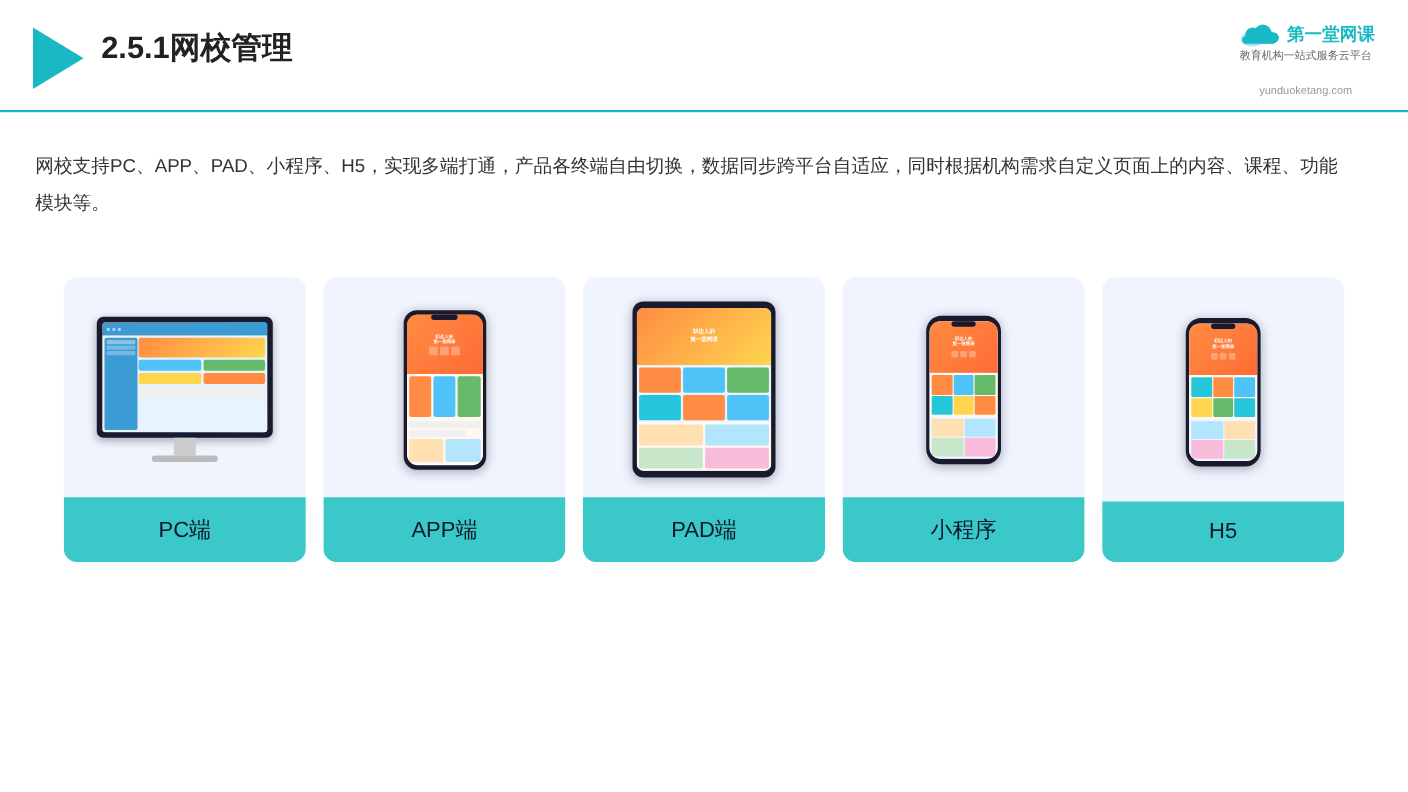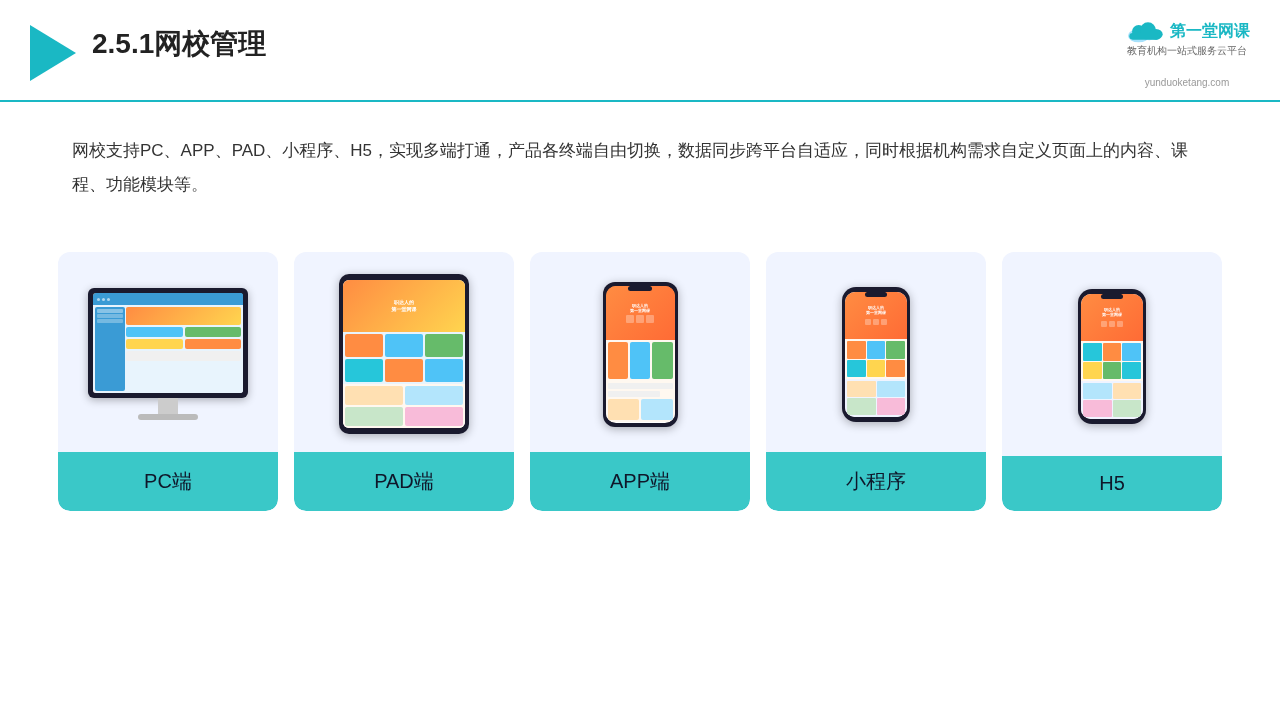--- a/index.html
+++ b/index.html
@@ -66,21 +66,21 @@
       margin-top: 19px;
     }
     .brand-slogan {
       font-size: 10px;
       color: #666;
       text-align: right;
     }
 
     
     .description {
-      padding: 32px 60px 20px 72px;
+      padding: 32px 60px 20px 32px;
       font-size: 17px;
       color: #333;
       line-height: 2.0;
     }
 
     
     .cards-container {
       display: flex;
       justify-content: center;
       gap: 16px;
@@ -409,49 +409,20 @@
         </div>
         <div class="monitor-stand-neck"></div>
         <div class="monitor-stand-base"></div>
       </div>
     </div>
     <div class="device-label device-label-teal">PC端</div>
   </div>
 
   <div class="device-card">
     <div class="device-image-area">
-      <div class="pad-device">
-        <div class="pad-outer">
-          <div class="pad-screen">
-            <div class="pad-top">
-              <div style="font-size:5px; color:white; font-weight:bold; text-align:center; line-height:1.4;">职达人的<br>第一堂网课</div>
-            </div>
-            <div class="pad-mid">
-              <div class="pad-block pad-block-orange"></div>
-              <div class="pad-block pad-block-blue"></div>
-              <div class="pad-block pad-block-green"></div>
-              <div class="pad-block pad-block-teal"></div>
-              <div class="pad-block pad-block-orange"></div>
-              <div class="pad-block pad-block-blue"></div>
-            </div>
-            <div class="pad-bot">
-              <div style="background:#ffe0b2; border-radius:2px;"></div>
-              <div style="background:#b3e5fc; border-radius:2px;"></div>
-              <div style="background:#c8e6c9; border-radius:2px;"></div>
-              <div style="background:#f8bbd9; border-radius:2px;"></div>
-            </div>
-          </div>
-        </div>
-      </div>
-    </div>
-    <div class="device-label device-label-teal">PAD端</div>
-  </div>
-
-  <div class="device-card">
-    <div class="device-image-area">
       <div class="phone-device">
         <div class="phone-outer">
           <div class="phone-notch"></div>
           <div class="phone-screen">
             <div class="phone-screen-top">
               <div style="display:flex; flex-direction:column; align-items:center; gap:2px;">
                 <div style="font-size:4px; color:white; font-weight:bold; text-align:center; line-height:1.3;">职达人的<br>第一堂网课</div>
                 <div style="display:flex; gap:2px;">
                   <div style="width:8px; height:8px; background:rgba(255,255,255,0.3); border-radius:1px;"></div>
                   <div style="width:8px; height:8px; background:rgba(255,255,255,0.3); border-radius:1px;"></div>
@@ -474,68 +445,97 @@
             </div>
           </div>
         </div>
       </div>
     </div>
     <div class="device-label device-label-teal">APP端</div>
   </div>
 
   <div class="device-card">
     <div class="device-image-area">
-      <div class="phone-device">
-        <div class="mini-phone-outer">
-          <div class="mini-phone-notch"></div>
-          <div class="mini-phone-screen">
-            <div class="mini-screen-top">
-              <div class="mini-screen-row1">职达人的<br>第一堂网课</div>
-              <div style="display:flex; gap:2px; margin-top:2px;">
-                <div style="width:6px;height:6px;background:rgba(255,255,255,0.3);border-radius:1px;"></div>
-                <div style="width:6px;height:6px;background:rgba(255,255,255,0.3);border-radius:1px;"></div>
-                <div style="width:6px;height:6px;background:rgba(255,255,255,0.3);border-radius:1px;"></div>
-              </div>
-            </div>
-            <div class="mini-screen-mid">
-              <div class="mini-block mini-orange"></div>
-              <div class="mini-block mini-blue"></div>
-              <div class="mini-block mini-green"></div>
-              <div class="mini-block mini-teal"></div>
-              <div class="mini-block mini-yellow"></div>
-              <div class="mini-block mini-orange"></div>
-            </div>
-            <div class="mini-screen-bot">
-              <div style="background:#ffe0b2; border-radius:1px;"></div>
-              <div style="background:#b3e5fc; border-radius:1px;"></div>
-              <div style="background:#c8e6c9; border-radius:1px;"></div>
-              <div style="background:#f8bbd9; border-radius:1px;"></div>
+      <div class="pad-device">
+        <div class="pad-outer">
+          <div class="pad-screen">
+            <div class="pad-top">
+              <div style="font-size:5px; color:white; font-weight:bold; text-align:center; line-height:1.4;">职达人的<br>第一堂网课</div>
+            </div>
+            <div class="pad-mid">
+              <div class="pad-block pad-block-orange"></div>
+              <div class="pad-block pad-block-blue"></div>
+              <div class="pad-block pad-block-green"></div>
+              <div class="pad-block pad-block-teal"></div>
+              <div class="pad-block pad-block-orange"></div>
+              <div class="pad-block pad-block-blue"></div>
+            </div>
+            <div class="pad-bot">
+              <div style="background:#ffe0b2; border-radius:2px;"></div>
+              <div style="background:#b3e5fc; border-radius:2px;"></div>
+              <div style="background:#c8e6c9; border-radius:2px;"></div>
+              <div style="background:#f8bbd9; border-radius:2px;"></div>
             </div>
           </div>
         </div>
       </div>
     </div>
-    <div class="device-label device-label-teal">小程序</div>
+    <div class="device-label device-label-teal">PAD端</div>
   </div>
 
   <div class="device-card">
     <div class="device-image-area">
       <div class="phone-device">
         <div class="mini-phone-outer">
           <div class="mini-phone-notch"></div>
           <div class="mini-phone-screen">
             <div class="mini-screen-top">
               <div class="mini-screen-row1">职达人的<br>第一堂网课</div>
               <div style="display:flex; gap:2px; margin-top:2px;">
                 <div style="width:6px;height:6px;background:rgba(255,255,255,0.3);border-radius:1px;"></div>
                 <div style="width:6px;height:6px;background:rgba(255,255,255,0.3);border-radius:1px;"></div>
                 <div style="width:6px;height:6px;background:rgba(255,255,255,0.3);border-radius:1px;"></div>
               </div>
             </div>
             <div class="mini-screen-mid">
+              <div class="mini-block mini-orange"></div>
+              <div class="mini-block mini-blue"></div>
+              <div class="mini-block mini-green"></div>
+              <div class="mini-block mini-teal"></div>
+              <div class="mini-block mini-yellow"></div>
+              <div class="mini-block mini-orange"></div>
+            </div>
+            <div class="mini-screen-bot">
+              <div style="background:#ffe0b2; border-radius:1px;"></div>
+              <div style="background:#b3e5fc; border-radius:1px;"></div>
+              <div style="background:#c8e6c9; border-radius:1px;"></div>
+              <div style="background:#f8bbd9; border-radius:1px;"></div>
+            </div>
+          </div>
+        </div>
+      </div>
+    </div>
+    <div class="device-label device-label-teal">小程序</div>
+  </div>
+
+  <div class="device-card">
+    <div class="device-image-area">
+      <div class="phone-device">
+        <div class="mini-phone-outer">
+          <div class="mini-phone-notch"></div>
+          <div class="mini-phone-screen">
+            <div class="mini-screen-top">
+              <div class="mini-screen-row1">职达人的<br>第一堂网课</div>
+              <div style="display:flex; gap:2px; margin-top:2px;">
+                <div style="width:6px;height:6px;background:rgba(255,255,255,0.3);border-radius:1px;"></div>
+                <div style="width:6px;height:6px;background:rgba(255,255,255,0.3);border-radius:1px;"></div>
+                <div style="width:6px;height:6px;background:rgba(255,255,255,0.3);border-radius:1px;"></div>
+              </div>
+            </div>
+            <div class="mini-screen-mid">
               <div class="mini-block mini-teal"></div>
               <div class="mini-block mini-orange"></div>
               <div class="mini-block mini-blue"></div>
               <div class="mini-block mini-yellow"></div>
               <div class="mini-block mini-green"></div>
               <div class="mini-block mini-teal"></div>
             </div>
             <div class="mini-screen-bot">
               <div style="background:#b3e5fc; border-radius:1px;"></div>
               <div style="background:#ffe0b2; border-radius:1px;"></div>

